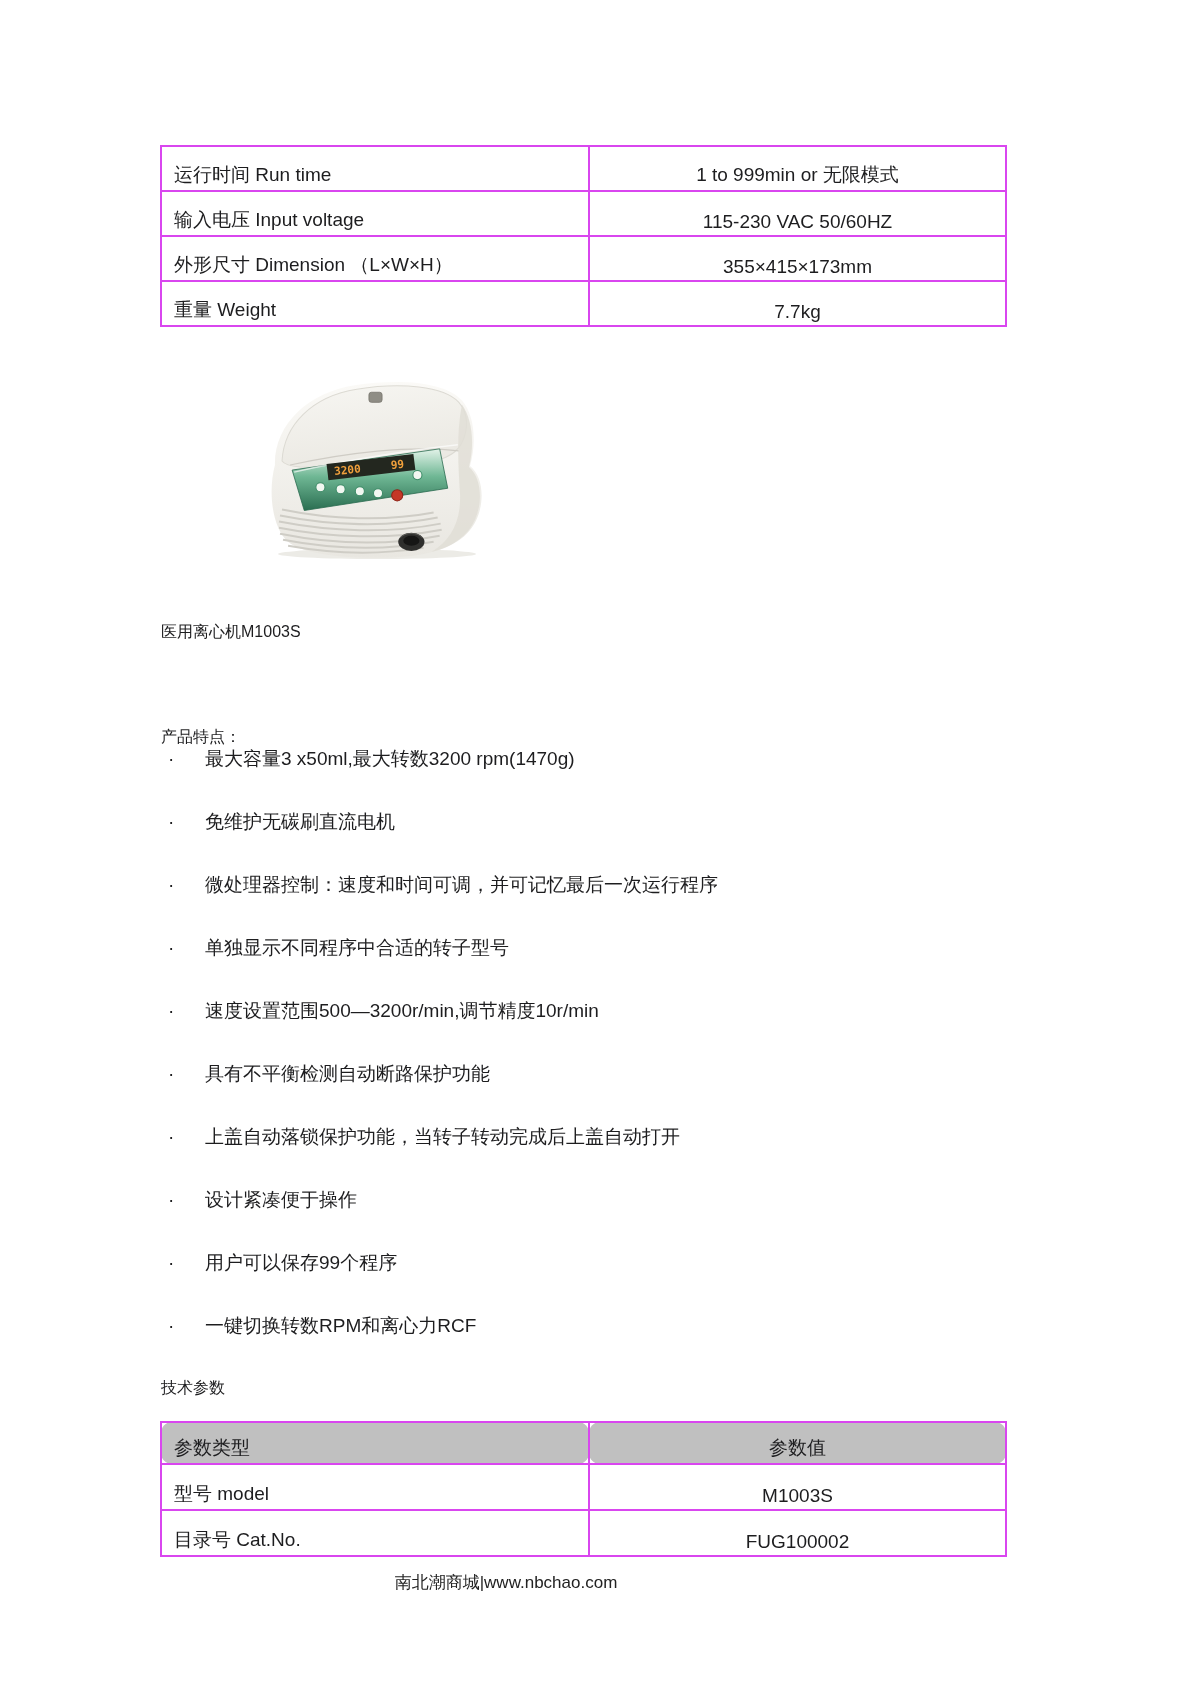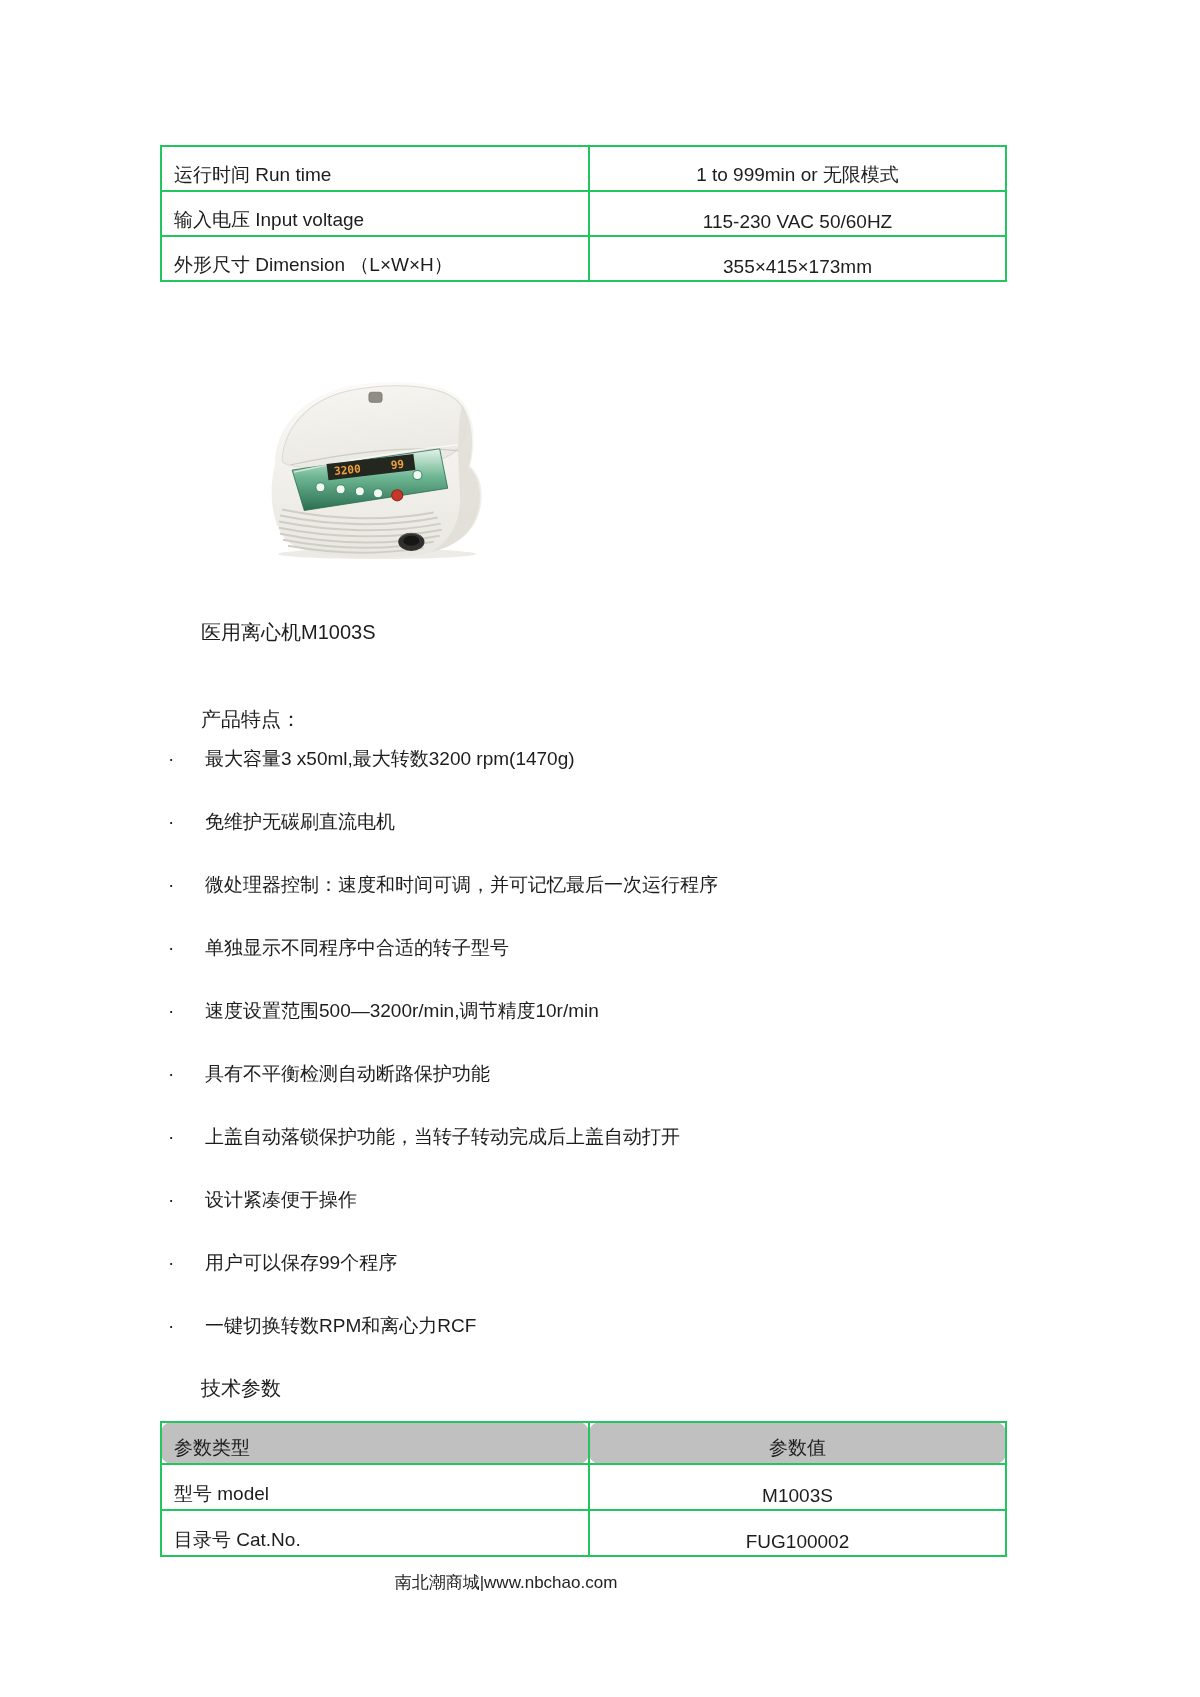--- a/index.html
+++ b/index.html
@@ -12,38 +12,38 @@
   html,body{margin:0;padding:0;background:#ffffff;}
   .page{
     position:relative;width:1200px;height:1697px;background:#ffffff;
     font-family:"Liberation Sans","DejaVu Sans",sans-serif;color:var(--text_black);
     overflow:hidden;
   }
   table.doc-table{
     position:absolute;left:160px;width:845px;border-collapse:collapse;table-layout:fixed;
   }
   table.doc-table td,table.doc-table th{
-    border:2px solid #22c55e;vertical-align:bottom;font-size:19px;font-weight:normal;
+    border:2px solid #d946ef;vertical-align:bottom;font-size:19px;font-weight:normal;
     padding:0 4px 2px 12px;overflow:hidden;white-space:nowrap;
   }
   table.doc-table col.c1{width:428px;}
   table.doc-table col.c2{width:417px;}
   table.doc-table .val{text-align:center;padding-left:4px;}
   #spec-table{top:145px;}
   #spec-table td{height:41px;}
   #param-table{top:1421px;}
   #param-table th{height:38px;background:var(--table_header_gray);text-align:left;border-radius:11px;}
   #param-table th.val{text-align:center;}
   #param-table td{height:42px;border-radius:6px;}
 
   .figure{position:absolute;left:258px;top:368px;width:236px;height:192px;}
 
-  .h-title{position:absolute;left:161px;font-size:20px;line-height:24px;white-space:nowrap;margin-left:40px;}
+  .h-title{position:absolute;left:161px;font-size:16px;line-height:24px;white-space:nowrap;}
   #model-title{top:620px;}
-  #features-title{top:707px;}
+  #features-title{top:725px;}
   #tech-title{top:1376px;}
 
   ul.features{
     position:absolute;left:160px;top:746px;margin:0;padding:0;list-style:none;width:900px;
   }
   ul.features li{
     position:relative;height:25px;margin:0 0 38px 0;padding-left:45px;
     font-size:19px;line-height:25px;white-space:nowrap;
   }
   ul.features li .dot{
@@ -71,20 +71,24 @@
         <td>运行时间 Run time</td>
         <td class="val">1 to 999min or 无限模式</td>
       </tr>
       <tr>
         <td>输入电压 Input voltage</td>
         <td class="val">115-230 VAC 50/60HZ</td>
       </tr>
       <tr>
         <td>外形尺寸 Dimension （L×W×H）</td>
         <td class="val">355×415×173mm</td>
+      </tr>
+      <tr>
+        <td>重量 Weight</td>
+        <td class="val">7.7kg</td>
       </tr>
     </tbody>
   </table>
 
   <div class="figure">
     <svg viewBox="0 0 230 190" width="236" height="192">
       <defs>
         <linearGradient id="gradPanel" x1="0" y1="0" x2="0" y2="1">
           <stop offset="0" stop-color="#e3f3e9"></stop>
           <stop offset="0.45" stop-color="#6fb794"></stop>

